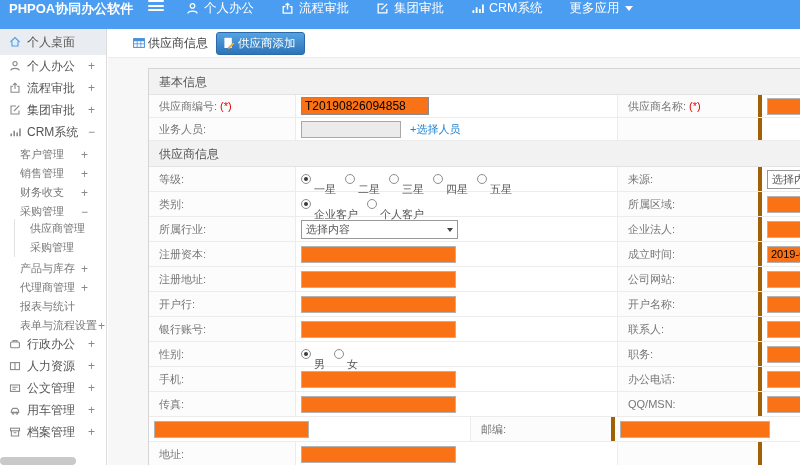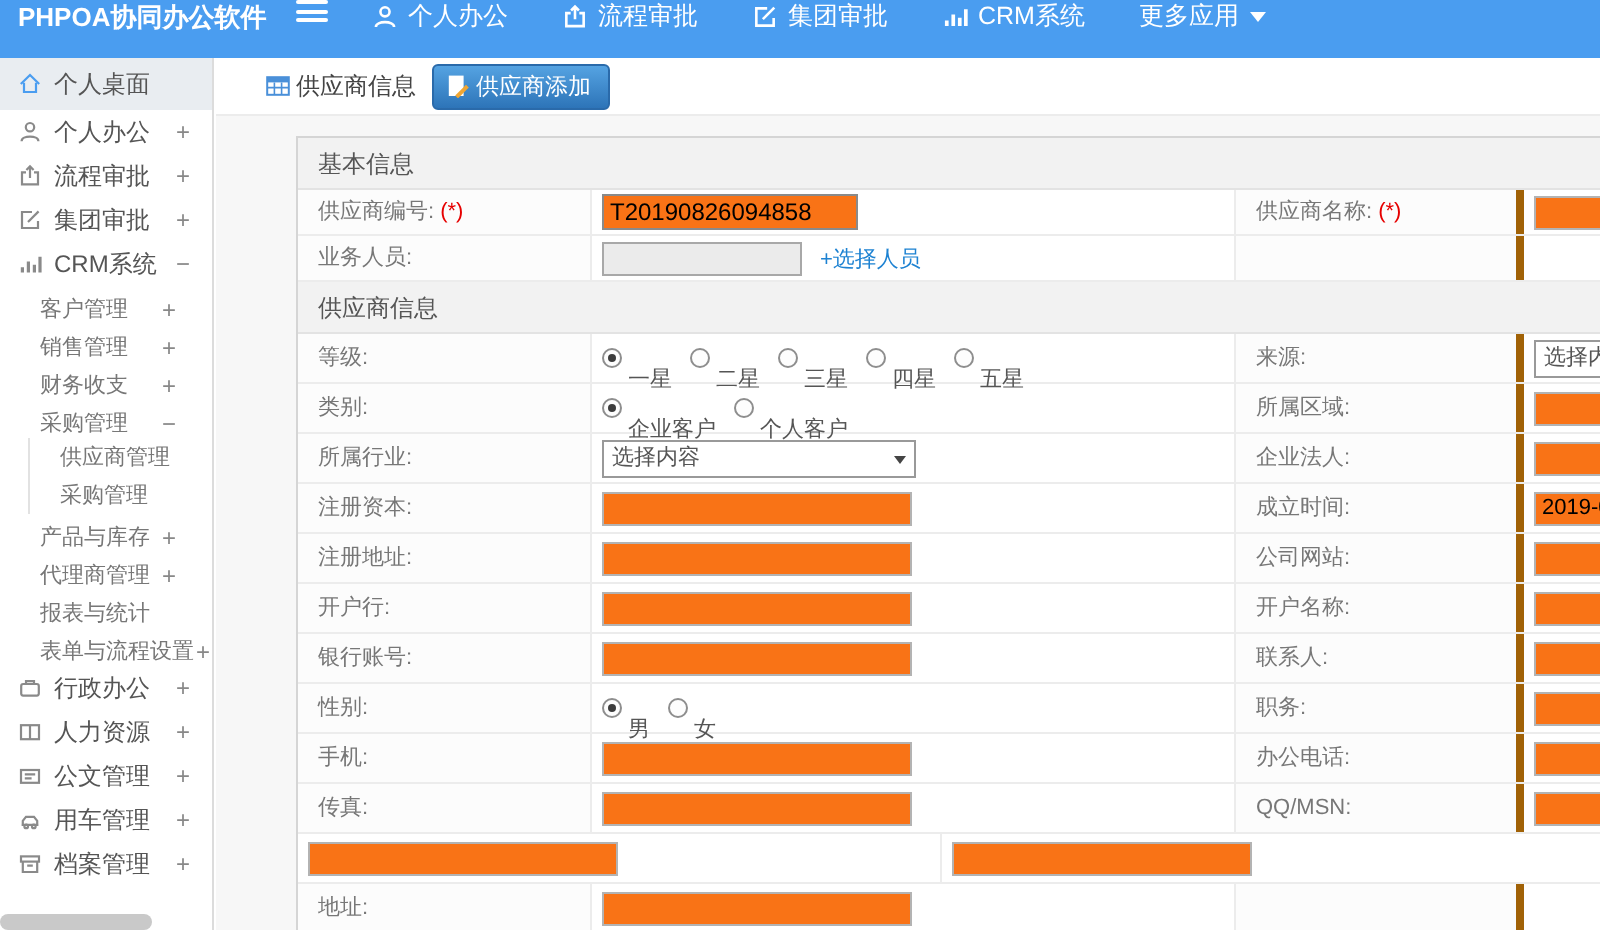--- a/index.html
+++ b/index.html
@@ -429,20 +429,21 @@
         <div class="c c3"><span class="lblc">QQ/MSN:</span></div>
         <div class="c c4">
             <input class="txt txt-r" value="" style="">
           </div>
       </div>
 
       <div class="frow">
         <div class="c c2">
             <input class="txt" value="" style="">
           </div>
+        <div class="c c3"><span class="lblc">邮编:</span></div>
         <div class="c c4">
             <input class="txt txt-r" value="" style="">
           </div>
       </div>
 
       <div class="frow">
         <div class="c c1"><span class="lblc">地址:</span></div>
         <div class="c c2">
             <input class="txt" value="" style="">
           </div>

